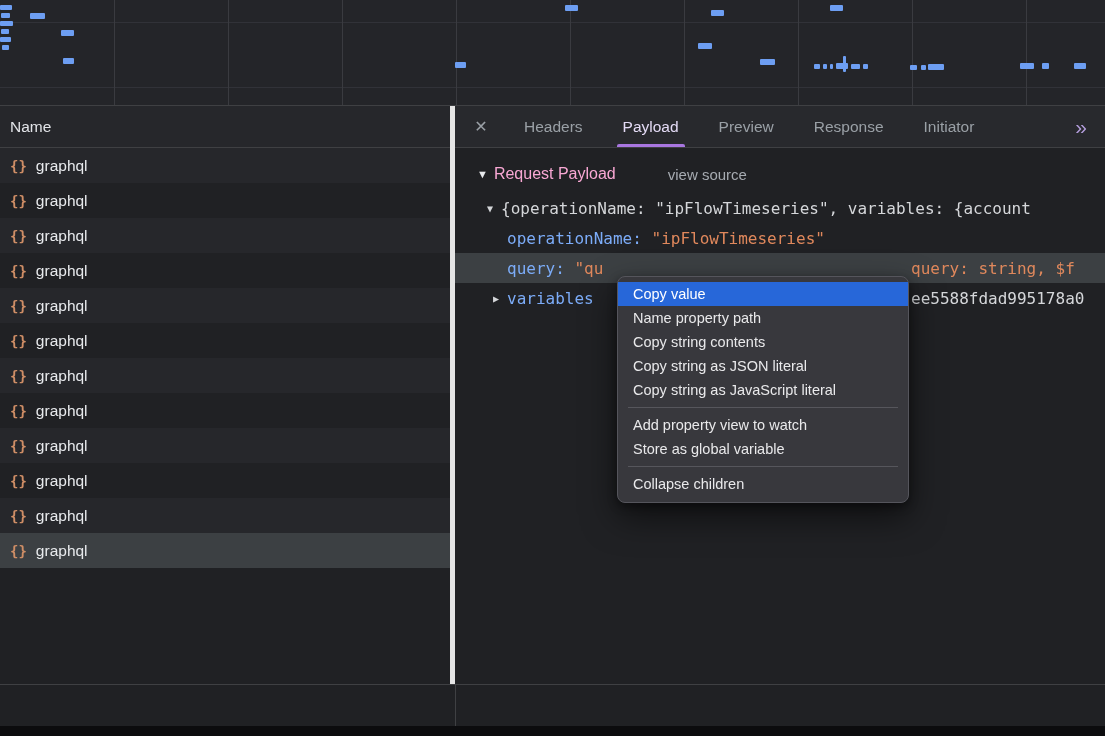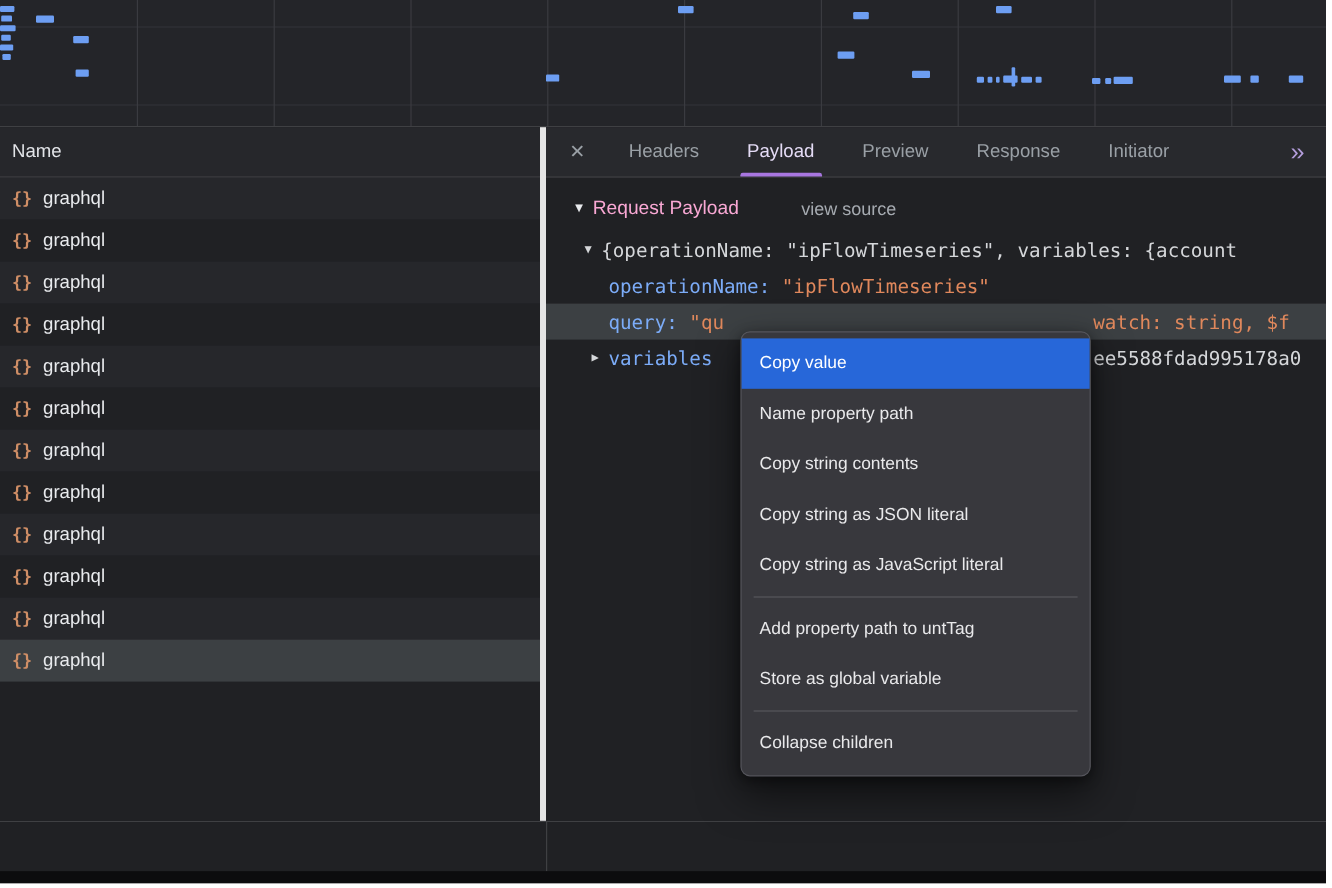--- a/index.html
+++ b/index.html
@@ -62,21 +62,21 @@
   .footer-divider { position:absolute; left:455px; top:0; width:1px; height:41px; background:#3f4043; }
   .window-bottom { position:absolute; left:0; top:726px; width:1105px; height:10px; background:#0c0c0e; }
 
   
   .context-menu {
     position:absolute; left:617px; top:276px; width:292px;
     background:#38383d; border:1px solid #55555c; border-radius:8px;
     padding:5px 0 6px 0; z-index:10;
     box-shadow:0 14px 34px rgba(0,0,0,.55), 0 3px 10px rgba(0,0,0,.4);
   }
-  .menu-item { height:42px; display:flex; align-items:center; padding:0 15px; font-size:14.5px; color:#e9e9eb; cursor:default; }
+  .menu-item { height:19px; display:flex; align-items:center; padding:12px 15px; font-size:14.5px; color:#e9e9eb; cursor:default; }
   .menu-item.highlighted { background:#2767d9; color:#ffffff; }
   .menu-sep { height:1px; background:#56565c; margin:5px 10px; }
 </style>
 </head>
 <body>
 
 <div class="devtools">
 
   <div class="overview" id="overview">
       <div class="gridline-h" style="top: 22px;"></div>
@@ -222,21 +222,21 @@
             <span class="key">operationName:</span>
               <span class="sp"> </span>
             <span class="str">"ipFlowTimeseries"</span>
           </div>
 
           <div class="tree-line tl-3 highlighted">
             <span class="key">query:</span>
               <span class="sp"> </span>
             <span class="str">"qu</span>
             <span class="right-frag">
-              <span class="str">watch: string, $f</span>
+              <span class="str">query: string, $f</span>
             </span>
           </div>
 
           <div class="tree-line tl-4">
             <span class="twisty">▶</span>
             <span class="key">variables</span>
             <span class="right-frag">
               <span class="preview">ee5588fdad995178a0</span>
             </span>
           </div>
@@ -251,17 +251,17 @@
   <div class="window-bottom"></div>
 </div>
 
 <div class="context-menu" id="menu">
     <div class="menu-item highlighted">Copy value</div>
     <div class="menu-item">Name property path</div>
     <div class="menu-item">Copy string contents</div>
     <div class="menu-item">Copy string as JSON literal</div>
     <div class="menu-item">Copy string as JavaScript literal</div>
     <div class="menu-sep"></div>
-    <div class="menu-item">Add property path to untTag</div>
+    <div class="menu-item">Add property view to watch</div>
     <div class="menu-item">Store as global variable</div>
     <div class="menu-sep"></div>
     <div class="menu-item">Collapse children</div>
   </div>
 
 </body></html>

